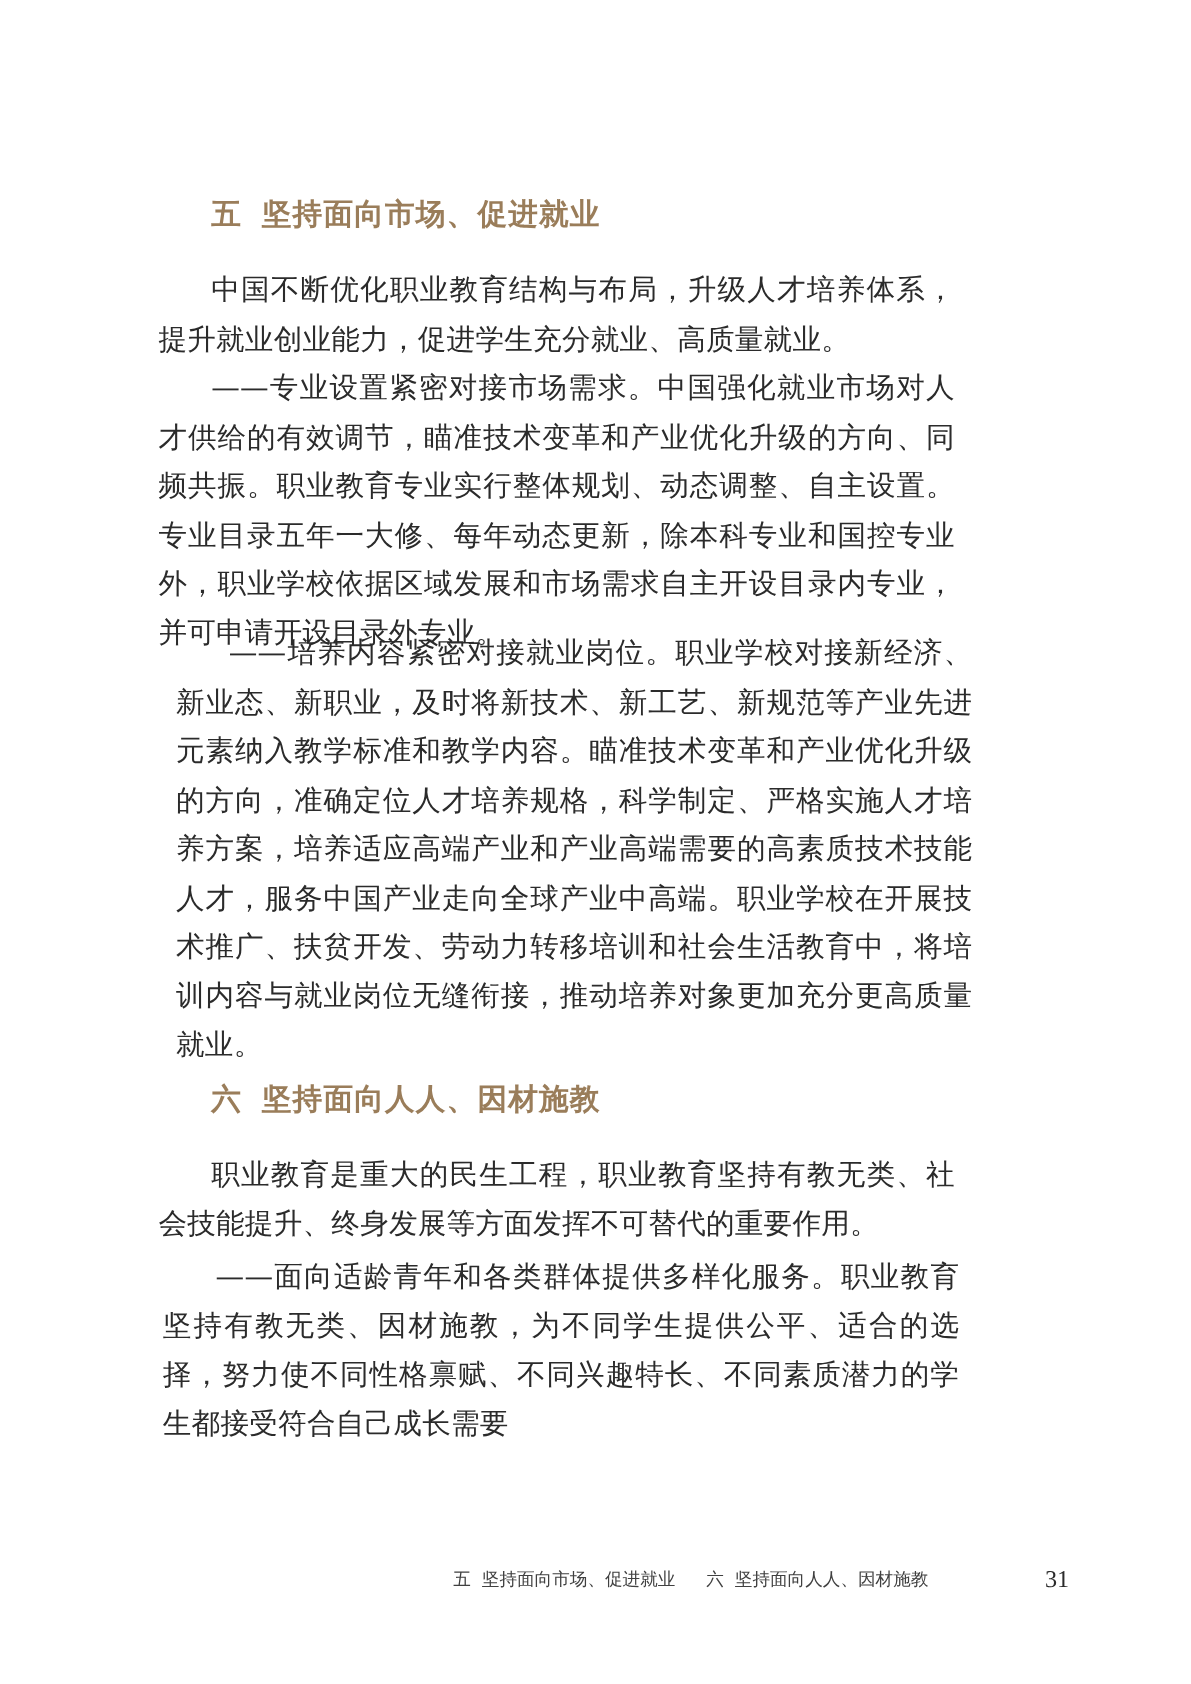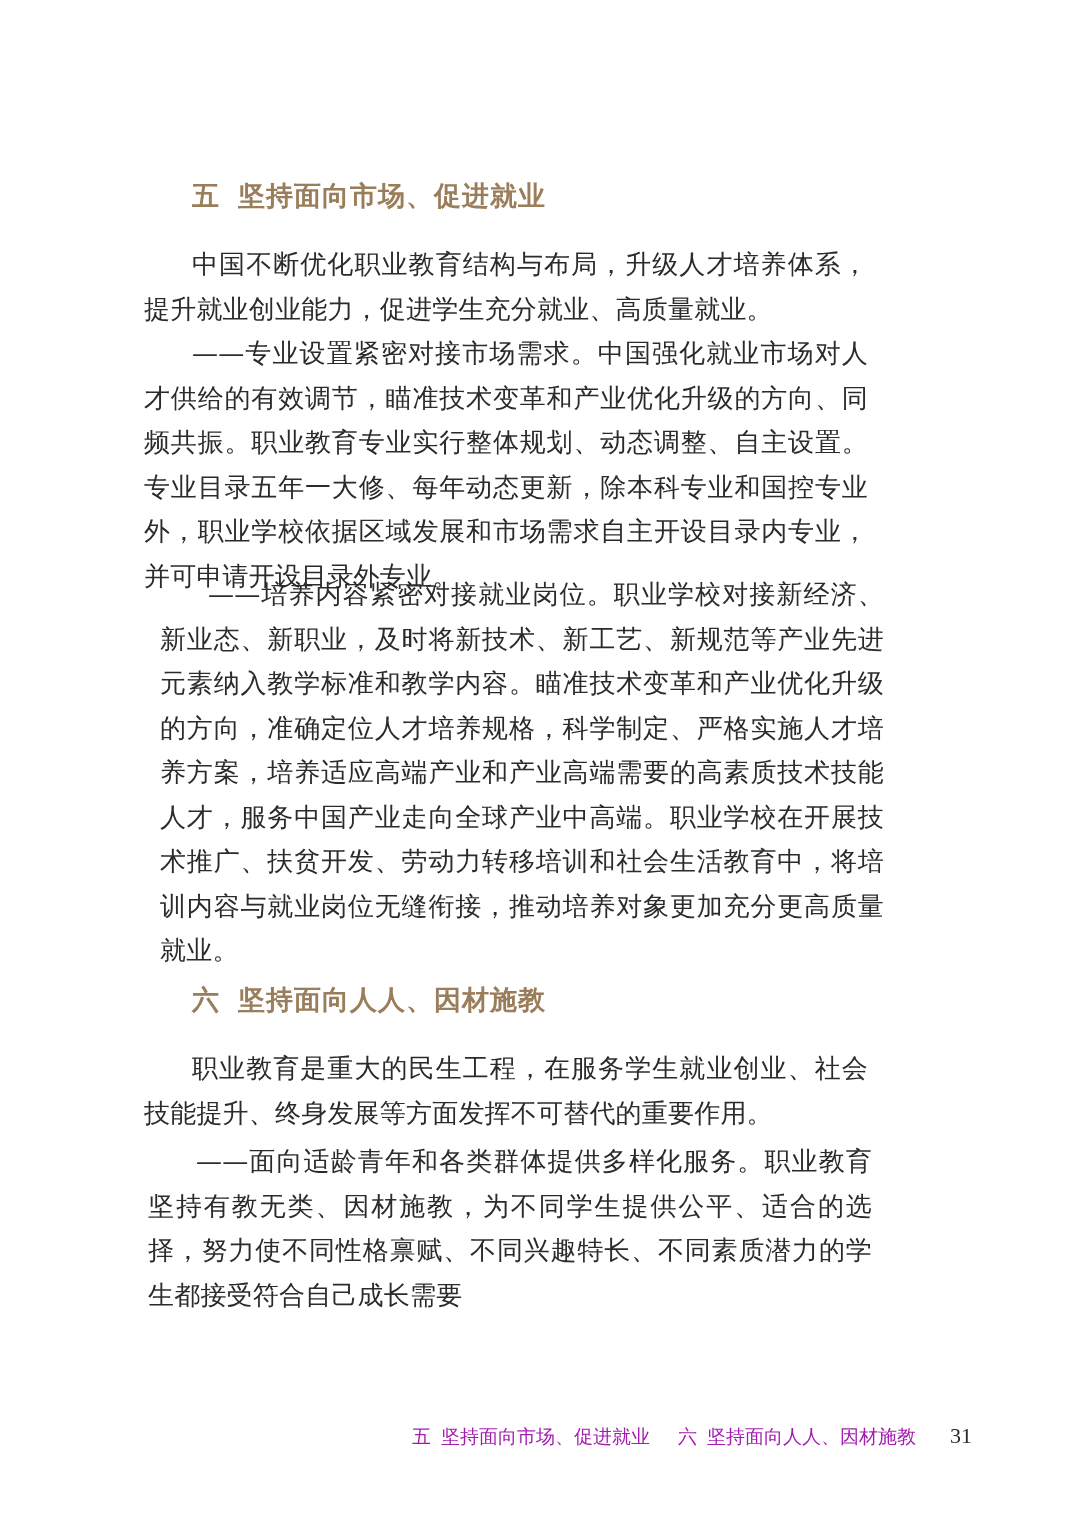--- a/index.html
+++ b/index.html
@@ -43,25 +43,25 @@
       line-height: 44.5px;
       text-align: justify;
       text-indent: 48px;
       color: #2b2b2b;
       letter-spacing: 0.2px;
     }
     .footer {
       position: absolute;
       top: 1422px;
       left: 412px;
-      font-size: 19px;
-      color: #a21caf;
+      font-size: 16px;
+      color: #404040;
       white-space: nowrap;
       line-height: 30px;
-      font-family: Liberation Serif, serif;
+      font-family: Liberation Mono, monospace;
     }
     .footer .sep {
       display: inline-block;
       width: 28px;
     }
     .footer .fnum {
       margin-right: 10px;
     }
     .page-number {
       position: absolute;
@@ -83,21 +83,21 @@
   </div>
 
   <p class="para" style="top:242px; margin:0;">中国不断优化职业教育结构与布局，升级人才培养体系，提升就业创业能力，促进学生充分就业、高质量就业。</p>
   <p class="para" style="top:331px; margin:0;">——专业设置紧密对接市场需求。中国强化就业市场对人才供给的有效调节，瞄准技术变革和产业优化升级的方向、同频共振。职业教育专业实行整体规划、动态调整、自主设置。专业目录五年一大修、每年动态更新，除本科专业和国控专业外，职业学校依据区域发展和市场需求自主开设目录内专业，并可申请开设目录外专业。</p>
   <p class="para" style="top:556px; margin:16px;">——培养内容紧密对接就业岗位。职业学校对接新经济、新业态、新职业，及时将新技术、新工艺、新规范等产业先进元素纳入教学标准和教学内容。瞄准技术变革和产业优化升级的方向，准确定位人才培养规格，科学制定、严格实施人才培养方案，培养适应高端产业和产业高端需要的高素质技术技能人才，服务中国产业走向全球产业中高端。职业学校在开展技术推广、扶贫开发、劳动力转移培训和社会生活教育中，将培训内容与就业岗位无缝衔接，推动培养对象更加充分更高质量就业。</p>
 
   <div class="heading" style="top:980px;">
     <span class="num">六</span><span>坚持面向人人、因材施教</span>
   </div>
 
-  <p class="para" style="top:1046px; margin:0;">职业教育是重大的民生工程，在服务学生就业创业、社会技能提升、终身发展等方面发挥不可替代的重要作用。</p>
+  <p class="para" style="top:1046px; margin:0;">职业教育是重大的民生工程，职业教育坚持有教无类、社会技能提升、终身发展等方面发挥不可替代的重要作用。</p>
   <p class="para" style="top:1135px; margin:4px;">——面向适龄青年和各类群体提供多样化服务。职业教育坚持有教无类、因材施教，为不同学生提供公平、适合的选择，努力使不同性格禀赋、不同兴趣特长、不同素质潜力的学生都接受符合自己成长需要</p>
 
   <div class="footer">
     <span class="fnum">五</span><span>坚持面向市场、促进就业</span><span class="sep"></span><span class="fnum">六</span><span>坚持面向人人、因材施教</span>
   </div>
 
   <div class="page-number">31</div>
 
 </div>
 

